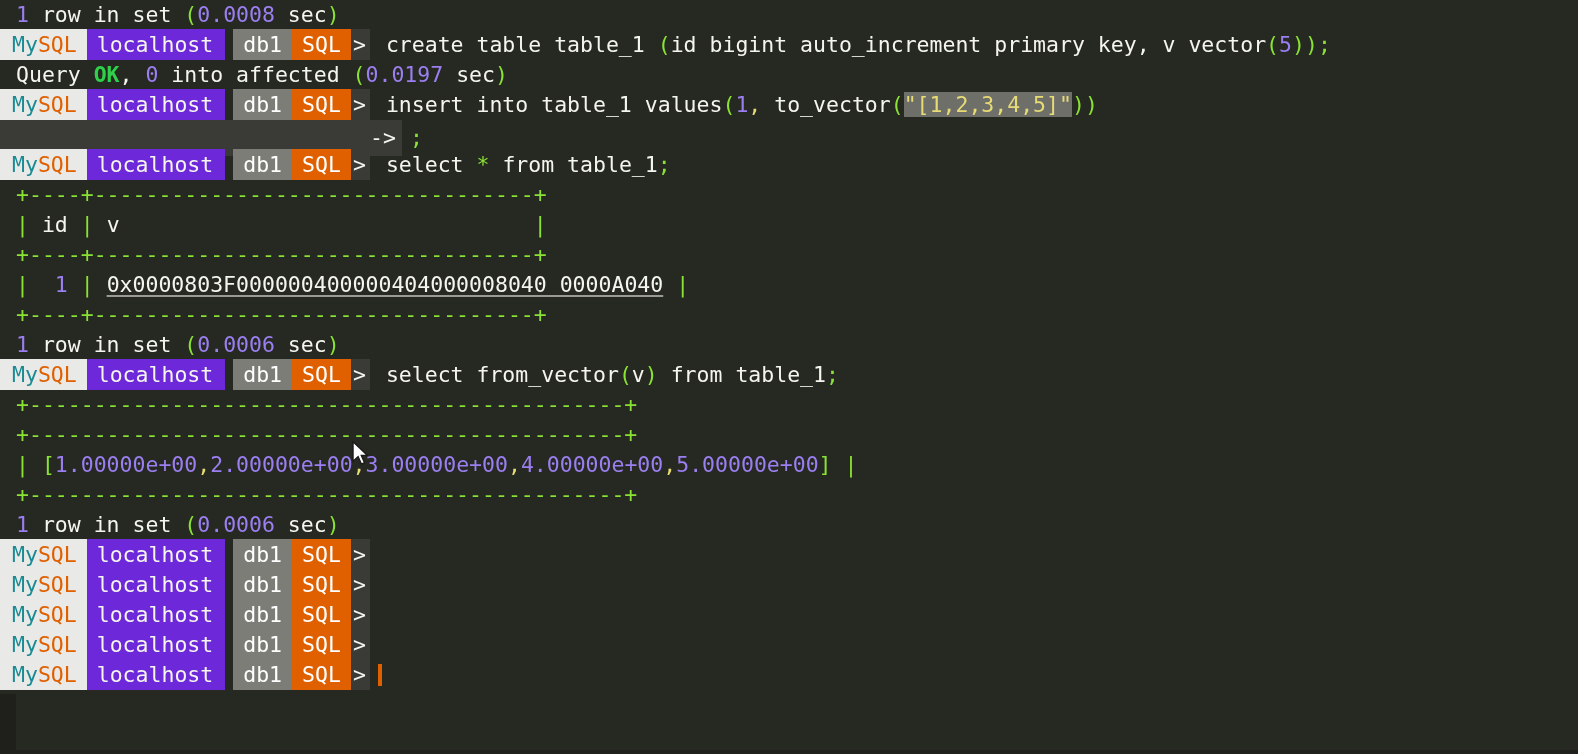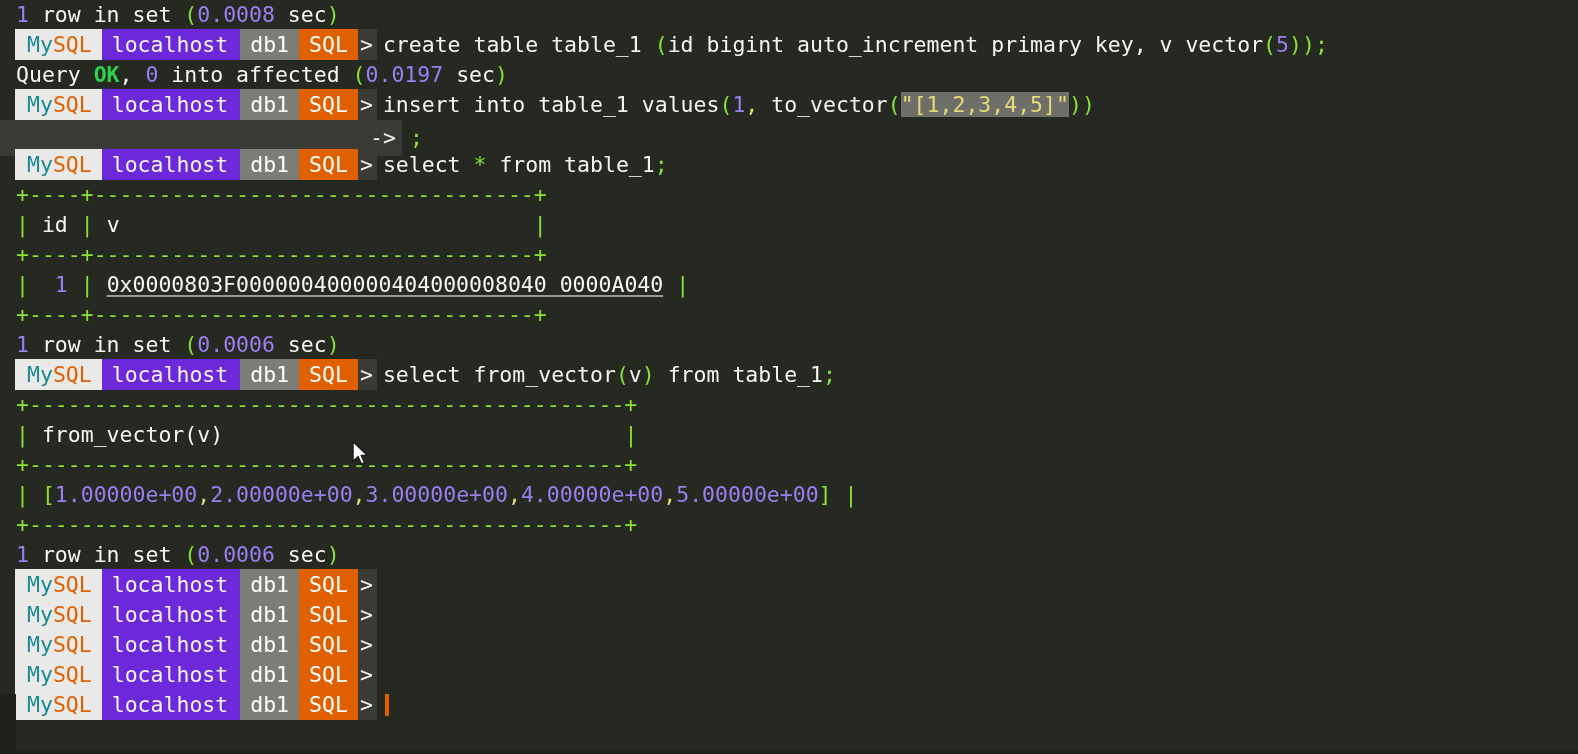--- a/index.html
+++ b/index.html
@@ -40,44 +40,44 @@
   .okgreen{ color: #2fd14a; font-weight: bold; }
   .purple { color: #9b7ff0; }
   .yellow { color: #e6db74; }
   .teal   { color: #1a8a93; }
   .orange { color: #e06000; }
 
   
   .p-brand {
     background: #e9e9e7;
     padding: 3px 10px 3px 12px;
-    margin-left: 15px;
   }
   .p-host {
     background: #6d28d9;
     padding: 3px 12px 3px 10px;
     color: #f5f5ef;
   }
   .p-db {
     background: #7d7d78;
     padding: 3px 10px;
     color: #ffffff;
+    margin-left: 8px;
   }
   .p-mode {
     background: #e06000;
     padding: 3px 10px;
     color: #ffffff;
   }
   .p-arrowbg {
     background: #3a3a36;
     padding: 3px 4px 3px 2px;
     color: #f5f5ef;
   }
   .prompt-wrap { display: inline-block; }
-  .cmd { padding-left: 6px; }
+  .cmd { padding-left: 16px; }
 
   
   .cont-bar {
     display: inline-block;
     background: #3a3a36;
     width: 402px;
     text-align: right;
     padding: 3px 6px 3px 0;
     box-sizing: border-box;
     color: #f5f5ef;
@@ -154,21 +154,20 @@
   <div class="line"><span class="green">|</span><span class="white"> id </span><span class="green">|</span><span class="white"> v                                </span><span class="green">|</span></div>
   <div class="line"><span class="green">+----+----------------------------------+</span></div>
   <div class="line"><span class="green">|</span><span class="purple">  1 </span><span class="green">| </span><span class="white uline">0x0000803F000000400000404000008040 0000A040</span><span class="green"> |</span></div>
   <div class="line"><span class="green">+----+----------------------------------+</span></div>
 
   <div class="line"><span class="purple">1</span><span class="white"> row in set </span><span class="green">(</span><span class="purple">0.0006</span><span class="white"> sec</span><span class="green">)</span></div>
 
   <div class="line nopad"><span class="prompt-wrap"><span class="p-brand"><span class="teal">My</span><span class="orange">SQL</span></span><span class="p-host">localhost</span><span class="p-db">db1</span><span class="p-mode">SQL</span><span class="p-arrowbg">&gt;</span></span><span class="cmd"><span class="white">select from_vector</span><span class="green">(</span><span class="white">v</span><span class="green">)</span><span class="white"> from table_1</span><span class="green">;</span></span></div>
 
   <div class="line"><span class="green">+----------------------------------------------+</span></div>
-  <div class="line"><span class="green">|</span><span class="white"> from_vector(v)                               </span><span class="green">|</span></div>
   <div class="line"><span class="green">+----------------------------------------------+</span></div>
   <div class="line"><span class="green">| </span><span class="green">[</span><span id="vecvals"><span class="purple">1.00000e+00</span><span class="yellow">,</span><span class="purple">2.00000e+00</span><span class="yellow">,</span><span class="purple">3.00000e+00</span><span class="yellow">,</span><span class="purple">4.00000e+00</span><span class="yellow">,</span><span class="purple">5.00000e+00</span></span><span class="green">]</span><span class="green"> |</span></div>
   <div class="line"><span class="green">+----------------------------------------------+</span></div>
 
   <div class="line"><span class="purple">1</span><span class="white"> row in set </span><span class="green">(</span><span class="purple">0.0006</span><span class="white"> sec</span><span class="green">)</span></div>
 
   <div id="trailing">
       <div class="line nopad"><span class="prompt-wrap"><span class="p-brand"><span class="teal">My</span><span class="orange">SQL</span></span><span class="p-host">localhost</span><span class="p-db">db1</span><span class="p-mode">SQL</span><span class="p-arrowbg">&gt;</span></span></div>
       <div class="line nopad"><span class="prompt-wrap"><span class="p-brand"><span class="teal">My</span><span class="orange">SQL</span></span><span class="p-host">localhost</span><span class="p-db">db1</span><span class="p-mode">SQL</span><span class="p-arrowbg">&gt;</span></span></div>
       <div class="line nopad"><span class="prompt-wrap"><span class="p-brand"><span class="teal">My</span><span class="orange">SQL</span></span><span class="p-host">localhost</span><span class="p-db">db1</span><span class="p-mode">SQL</span><span class="p-arrowbg">&gt;</span></span></div>

